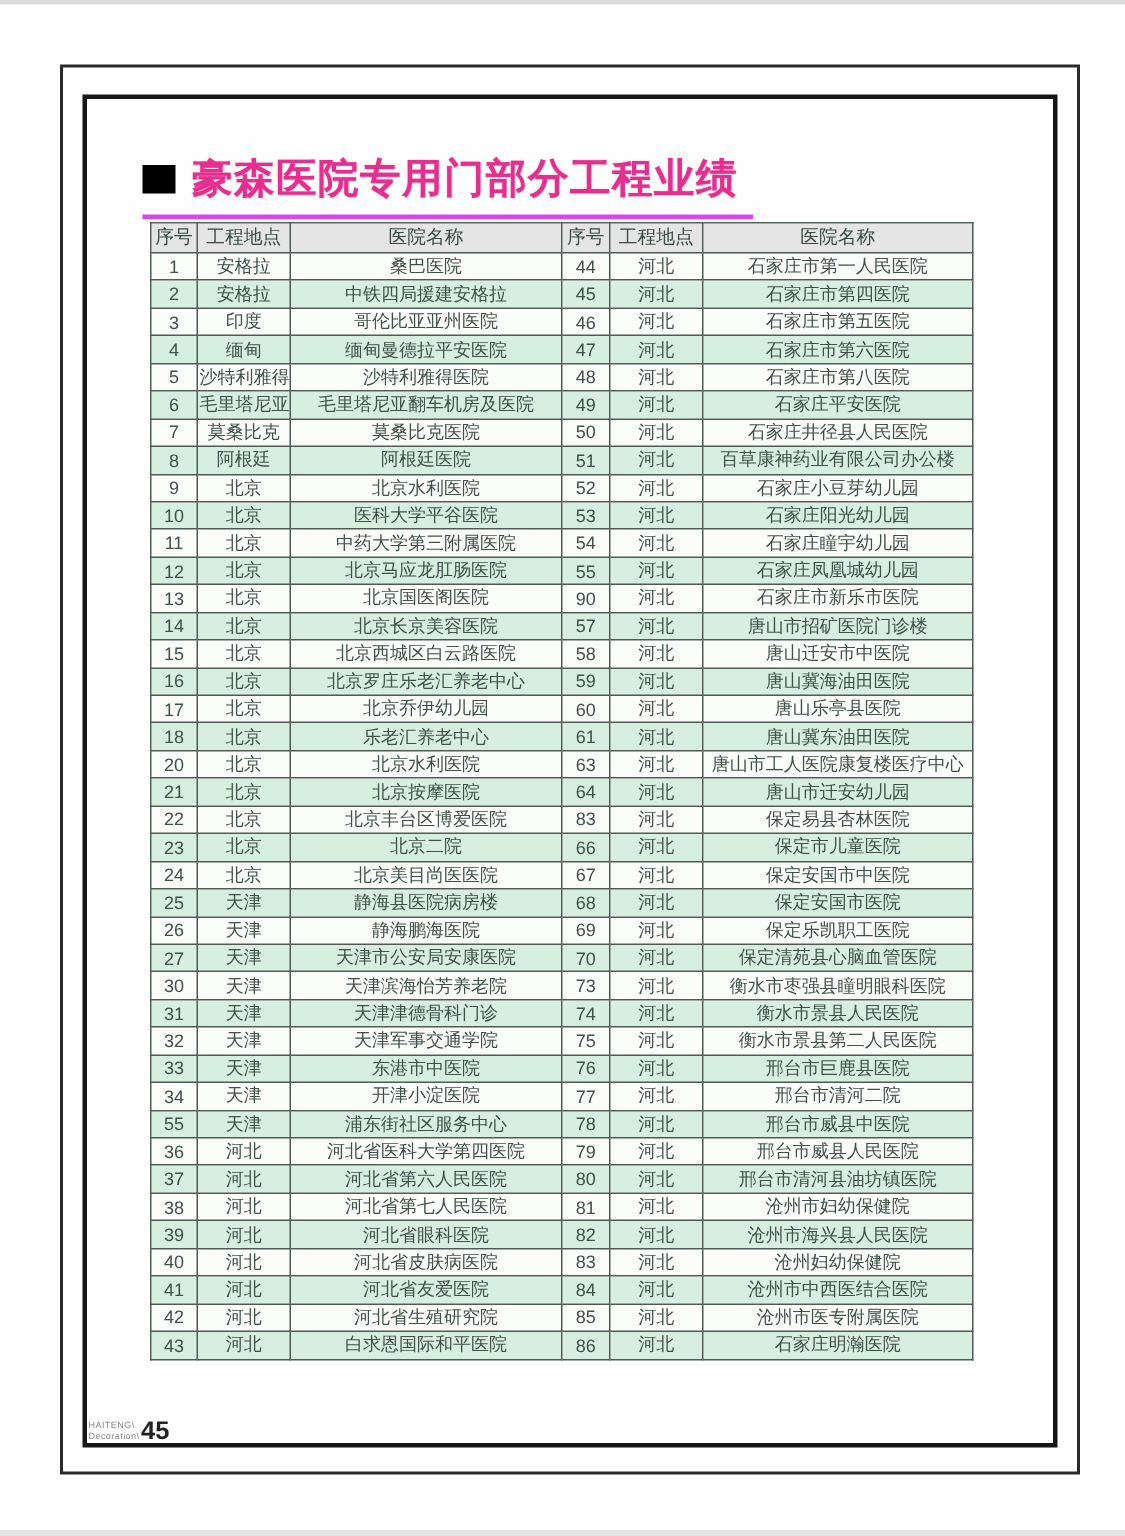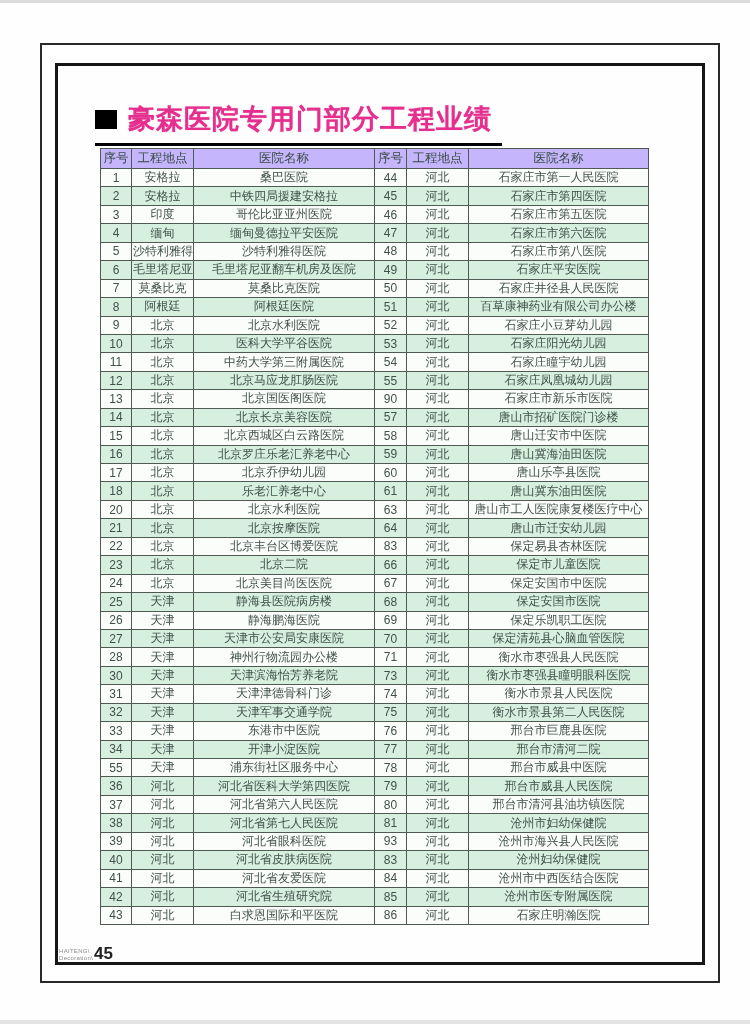--- a/index.html
+++ b/index.html
@@ -17,21 +17,21 @@
     border:2px solid #2a2a2a;box-sizing:border-box;background:#fff;
   }
   .inner-frame{
     position:absolute;left:55px;top:63px;width:650px;height:902px;
     border:3px solid #151515;box-sizing:border-box;background:#fdfefd;
   }
 
   .title-block{
     position:absolute;left:95px;top:101px;
     display:flex;align-items:center;
-    border-bottom:3px solid #000000;
+    border-bottom:3px solid #d946ef;
     padding-bottom:6px;padding-right:10px;font-family:Liberation Mono, monospace;
   }
   .title-square{
     width:22px;height:19px;background:#000;margin-right:11px;flex:0 0 auto;
   }
   .title-text{
     font-size:27px;font-weight:bold;letter-spacing:1px;
     color:#e62e8f;
     white-space:nowrap;
     text-shadow:0 0 1px rgba(200,0,110,.45);
@@ -44,21 +44,21 @@
     font-size:12px;color:#40514a;
   }
   table.perf th, table.perf td{
     border:1px solid #4f5a54;
     padding:0 1px;
     text-align:center;
     overflow:hidden;white-space:nowrap;
     font-weight:normal;
   }
   table.perf thead tr{height:20px;}
-  table.perf thead th{background:#c4b5fd;font-size:12.5px;color:#3a4a42;}
+  table.perf thead th{background:#e5e5e5;font-size:12.5px;color:#3a4a42;}
   table.perf tbody tr{height:18.45px;}
   table.perf tbody tr:nth-child(odd) td{background:#fbfdfb;}
   table.perf tbody tr:nth-child(even) td{background:#d7efdf;}
 
   .footer{
     position:absolute;left:59px;top:944px;
     display:flex;align-items:flex-start;
     color:#3b3b3b;
   }
   .footer .brand{
@@ -306,28 +306,20 @@
       </tr>
       <tr>
         <td>27</td>
         <td>天津</td>
         <td>天津市公安局安康医院</td>
         <td>70</td>
         <td>河北</td>
         <td>保定清苑县心脑血管医院</td>
       </tr>
       <tr>
-        <td>28</td>
-        <td>天津</td>
-        <td>神州行物流园办公楼</td>
-        <td>71</td>
-        <td>河北</td>
-        <td>衡水市枣强县人民医院</td>
-      </tr>
-      <tr>
         <td>30</td>
         <td>天津</td>
         <td>天津滨海怡芳养老院</td>
         <td>73</td>
         <td>河北</td>
         <td>衡水市枣强县瞳明眼科医院</td>
       </tr>
       <tr>
         <td>31</td>
         <td>天津</td>
@@ -389,21 +381,21 @@
         <td>河北</td>
         <td>河北省第七人民医院</td>
         <td>81</td>
         <td>河北</td>
         <td>沧州市妇幼保健院</td>
       </tr>
       <tr>
         <td>39</td>
         <td>河北</td>
         <td>河北省眼科医院</td>
-        <td>93</td>
+        <td>82</td>
         <td>河北</td>
         <td>沧州市海兴县人民医院</td>
       </tr>
       <tr>
         <td>40</td>
         <td>河北</td>
         <td>河北省皮肤病医院</td>
         <td>83</td>
         <td>河北</td>
         <td>沧州妇幼保健院</td>

